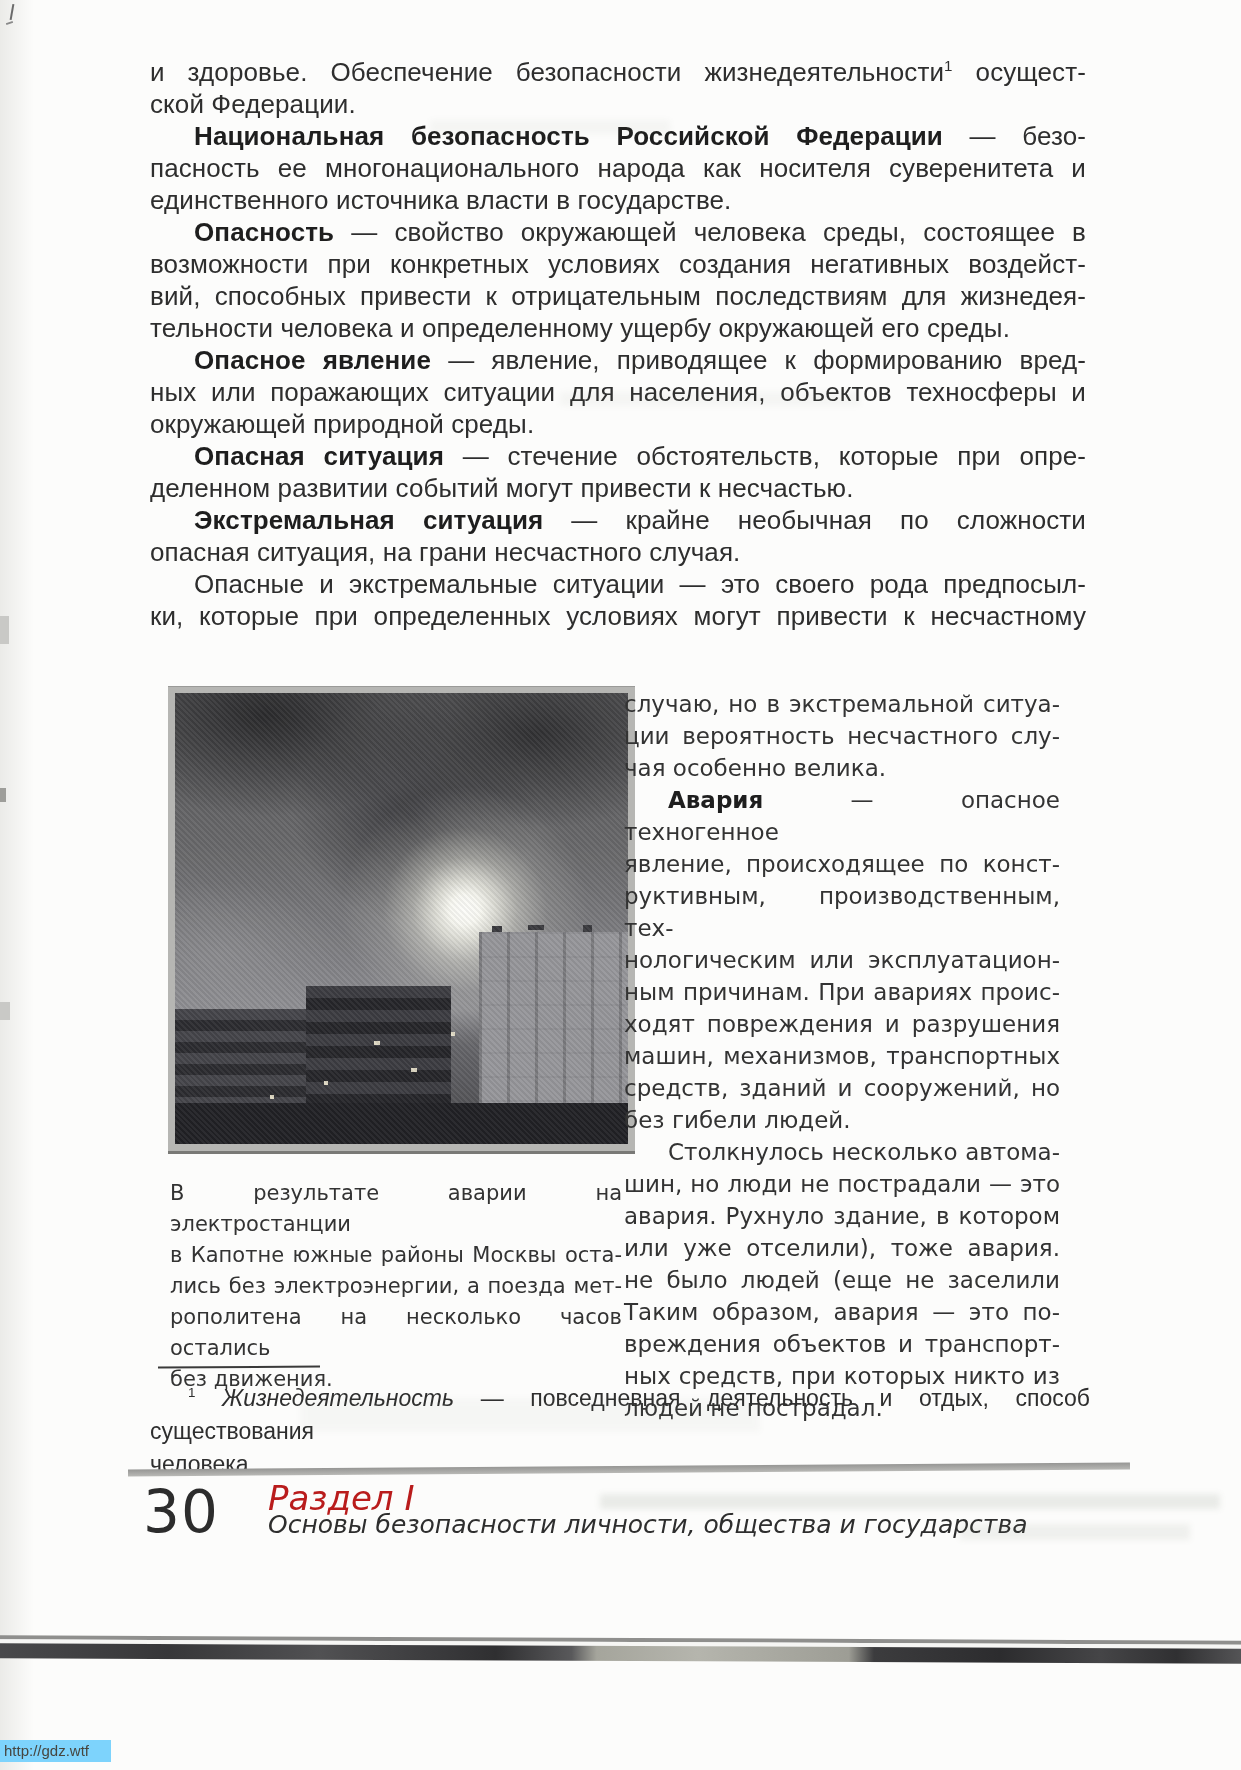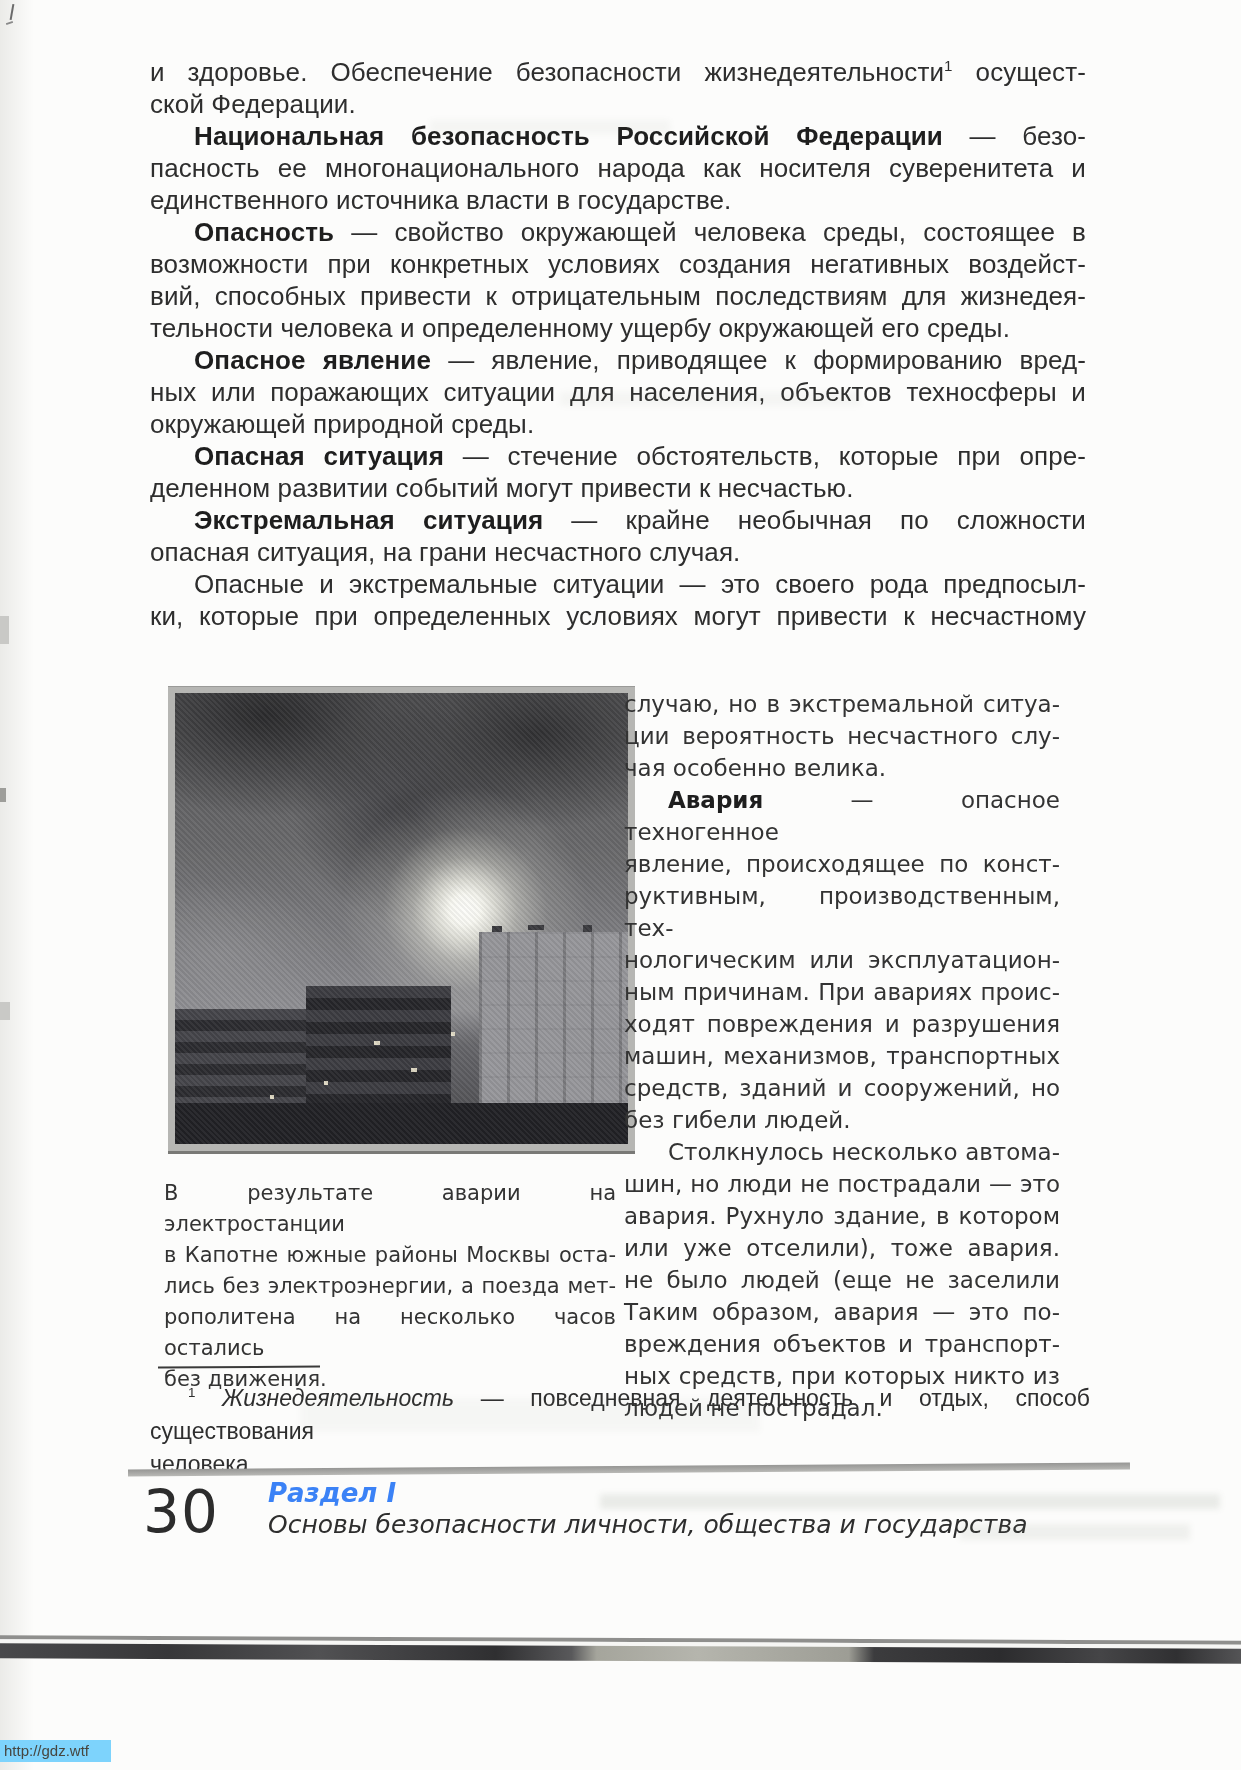--- a/index.html
+++ b/index.html
@@ -12,21 +12,21 @@
   .line.last{text-align-last:left;}
   .line.ind{text-indent:44px;}
   .line b{font-weight:bold;color:#1e1e1e;}
   .line i{font-style:italic;}
   .line sup{font-size:0.58em;vertical-align:super;line-height:0;}
   
   .top-block{position:absolute;left:150px;top:56px;width:936px;}
   .top-block .line{font-size:26px;line-height:32px;letter-spacing:0.1px;}
   .right-col{position:absolute;left:624px;top:688px;width:436px;}
   .right-col .line{font-family:"DejaVu Sans",sans-serif;font-size:23px;line-height:32px;color:#333;}
-  .caption{position:absolute;left:164px;top:1178px;width:452px;}
+  .caption{position:absolute;left:170px;top:1178px;width:452px;}
   .caption .line{font-family:"DejaVu Sans",sans-serif;font-size:21px;line-height:31px;color:#333;}
   .fn-sep{position:absolute;left:158px;top:1366px;width:162px;height:2px;background:#3a3a3a;
         transform:rotate(-0.3deg);}
   .footnote{position:absolute;left:150px;top:1382px;width:940px;}
   .footnote .line{font-size:23px;line-height:33px;}
   .footnote .line.ind{text-indent:38px;}
   
   .photo-frame{position:absolute;left:168px;top:686px;width:467px;height:468px;box-sizing:border-box;
         background:#b6b6b3;padding:7px;border-bottom:3px solid #79797六;border-bottom:3px solid #797976;
         box-shadow:inset 0 1px 0 #9a9a98;}
@@ -48,21 +48,21 @@
      repeating-linear-gradient(180deg,rgba(120,120,124,0.25) 0 2px,rgba(0,0,0,0) 2px 24px),#96969a;}
   .base-strip{left:0;width:100%;height:9%;background:#212125;}
   .antenna{position:absolute;background:#3a3a3e;}
   .win{position:absolute;width:6px;height:4px;background:#efe9d2;opacity:0.9;}
   
   .gray-rule{position:absolute;left:128px;top:1466px;width:1002px;height:7px;
      background:linear-gradient(180deg,#969694,#b9b9b6);transform:rotate(-0.4deg);}
   .page-number{position:absolute;left:143px;top:1478px;font-family:"DejaVu Sans",sans-serif;
      font-size:58px;font-weight:400;color:#2c2c2c;letter-spacing:1px;}
   .section-label{position:absolute;left:268px;top:1478px;font-family:"DejaVu Sans",sans-serif;
-     font-size:26px;font-weight:bold;font-style:italic;color:#3b82f6;}
+     font-size:34px;font-weight:normal;font-style:italic;color:#b91c1c;}
   .section-subtitle{position:absolute;left:268px;top:1510px;font-family:"DejaVu Sans",sans-serif;
      font-size:25px;font-style:italic;color:#2e2e2e;text-align:center;}
   
   .ghost{position:absolute;background:#6f7a68;filter:blur(3px);pointer-events:none;}
   .band-wrap{position:absolute;left:-8px;top:1638px;width:1260px;transform:rotate(0.25deg);}
   .band-line{height:4px;background:#8f8f8d;}
   .band-gap{height:4px;background:#f6f6f4;}
   .band-dark{height:15px;background:linear-gradient(90deg,
      #4a4a4c 0%,#373739 14%,#515153 26%,#2f2f31 40%,#59595b 46%,
      #a5a59c 48%,#b5b5ad 56%,#9d9d95 68%,

